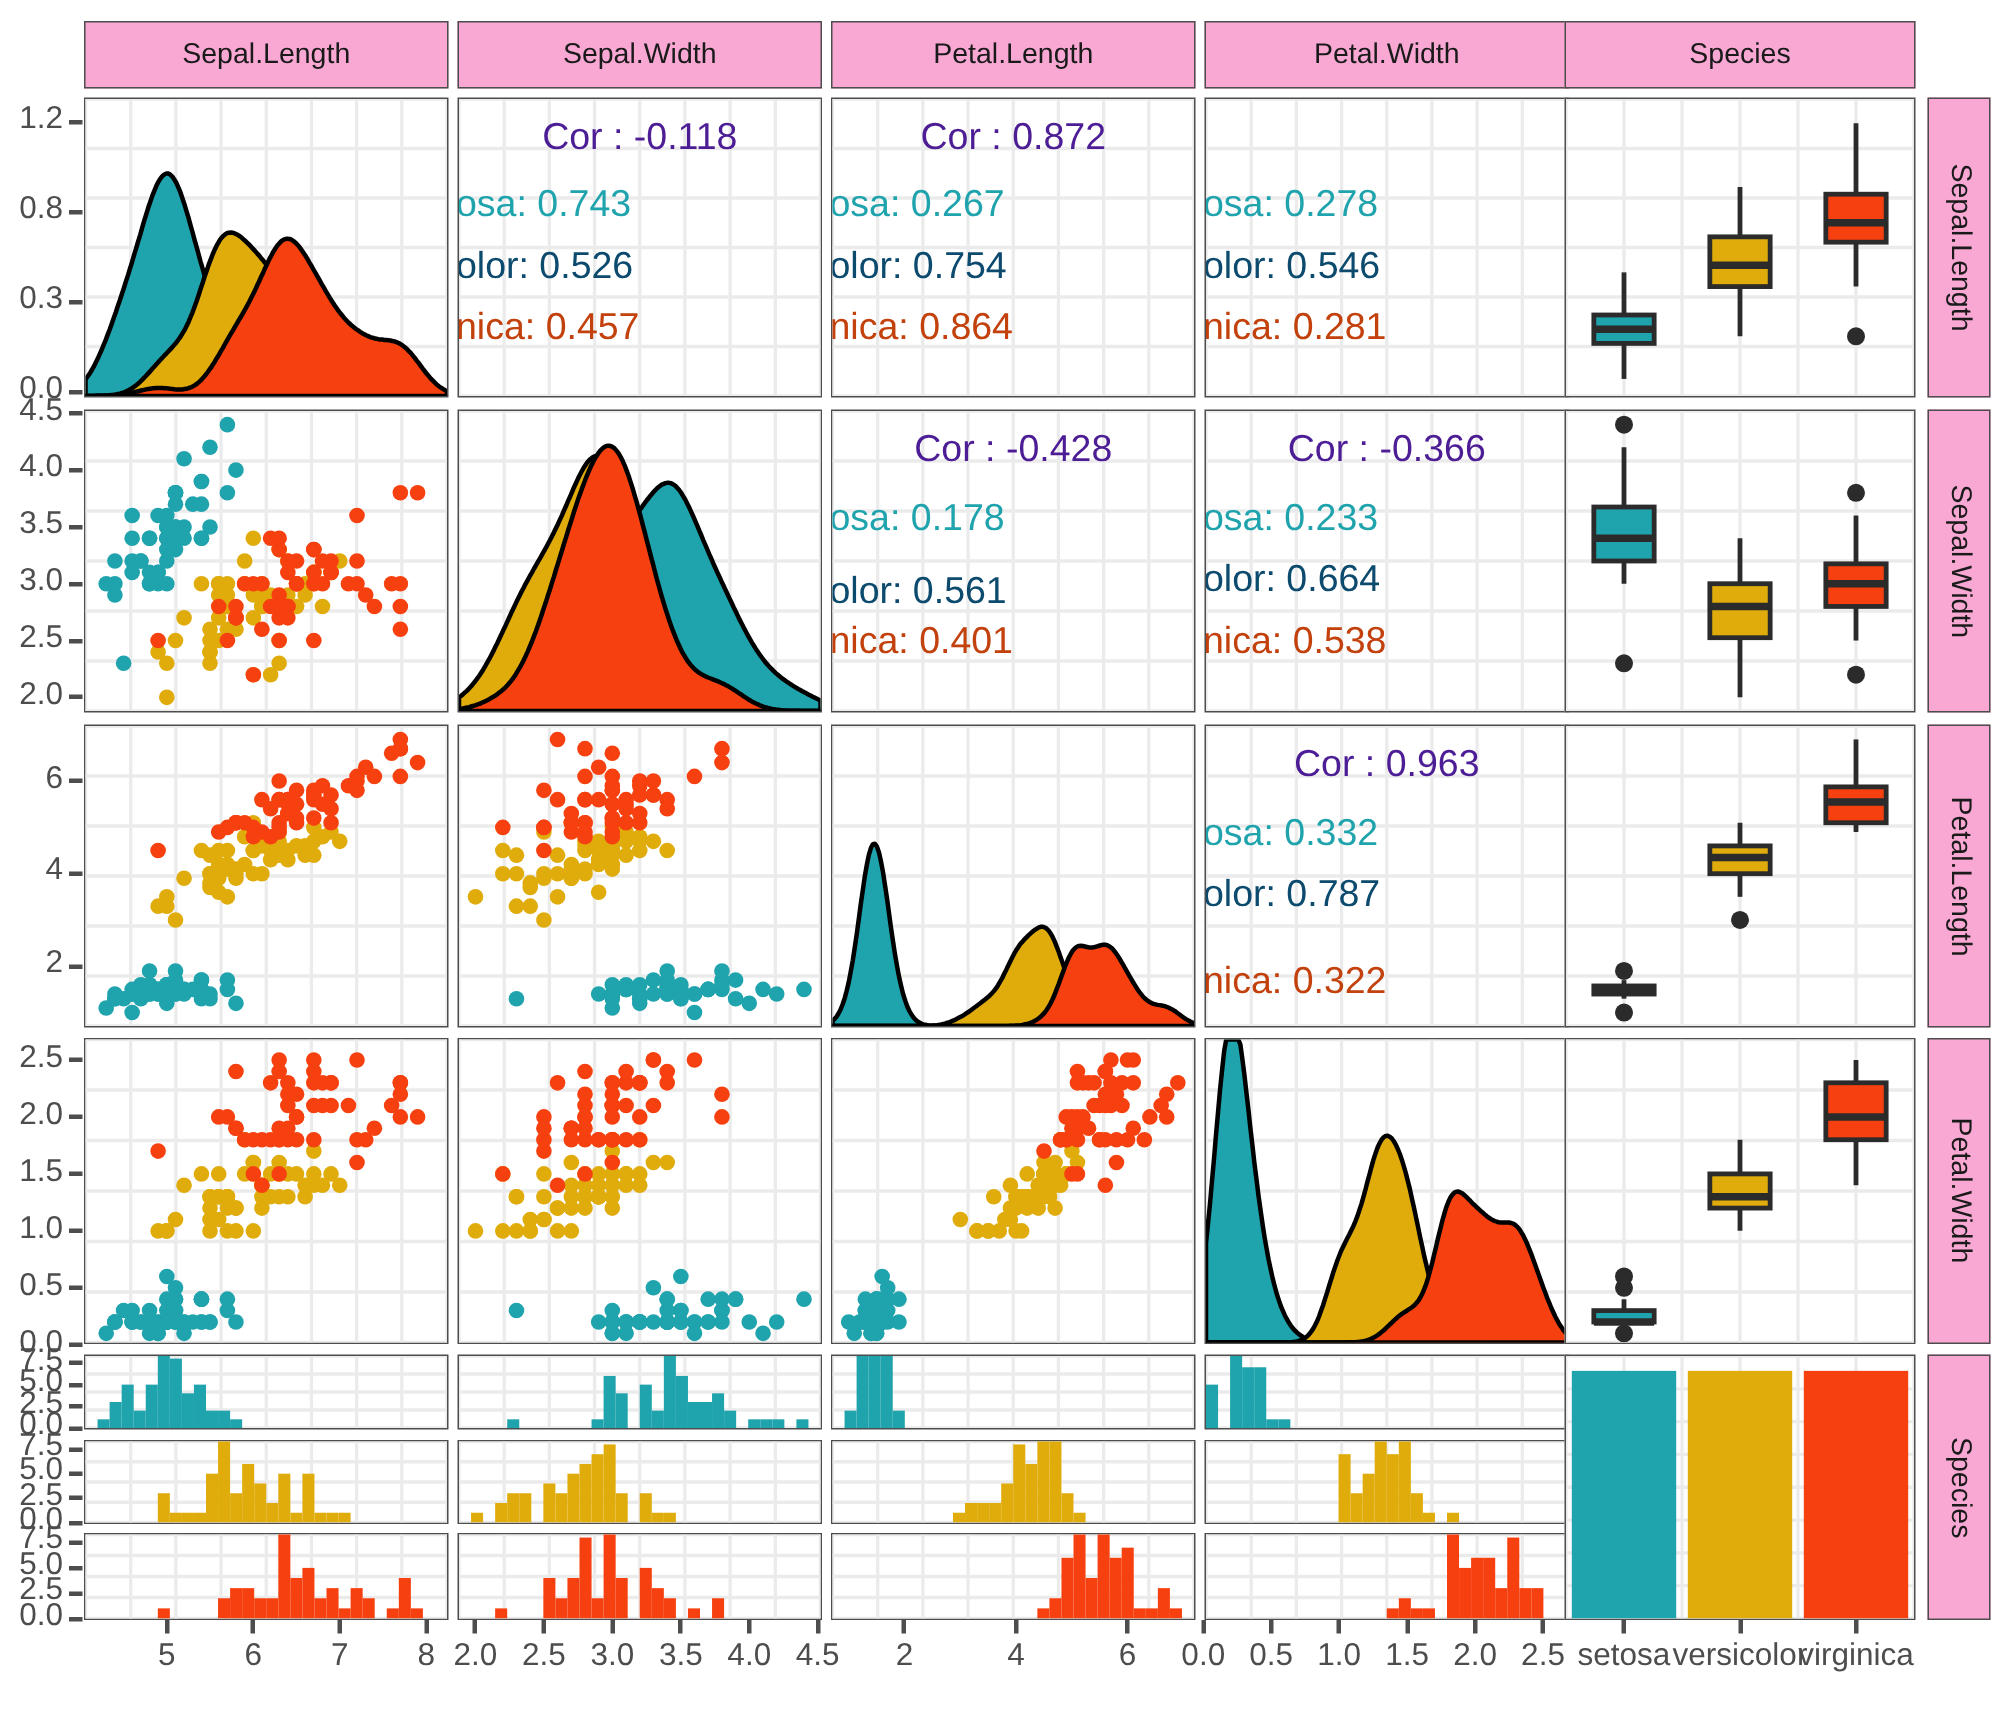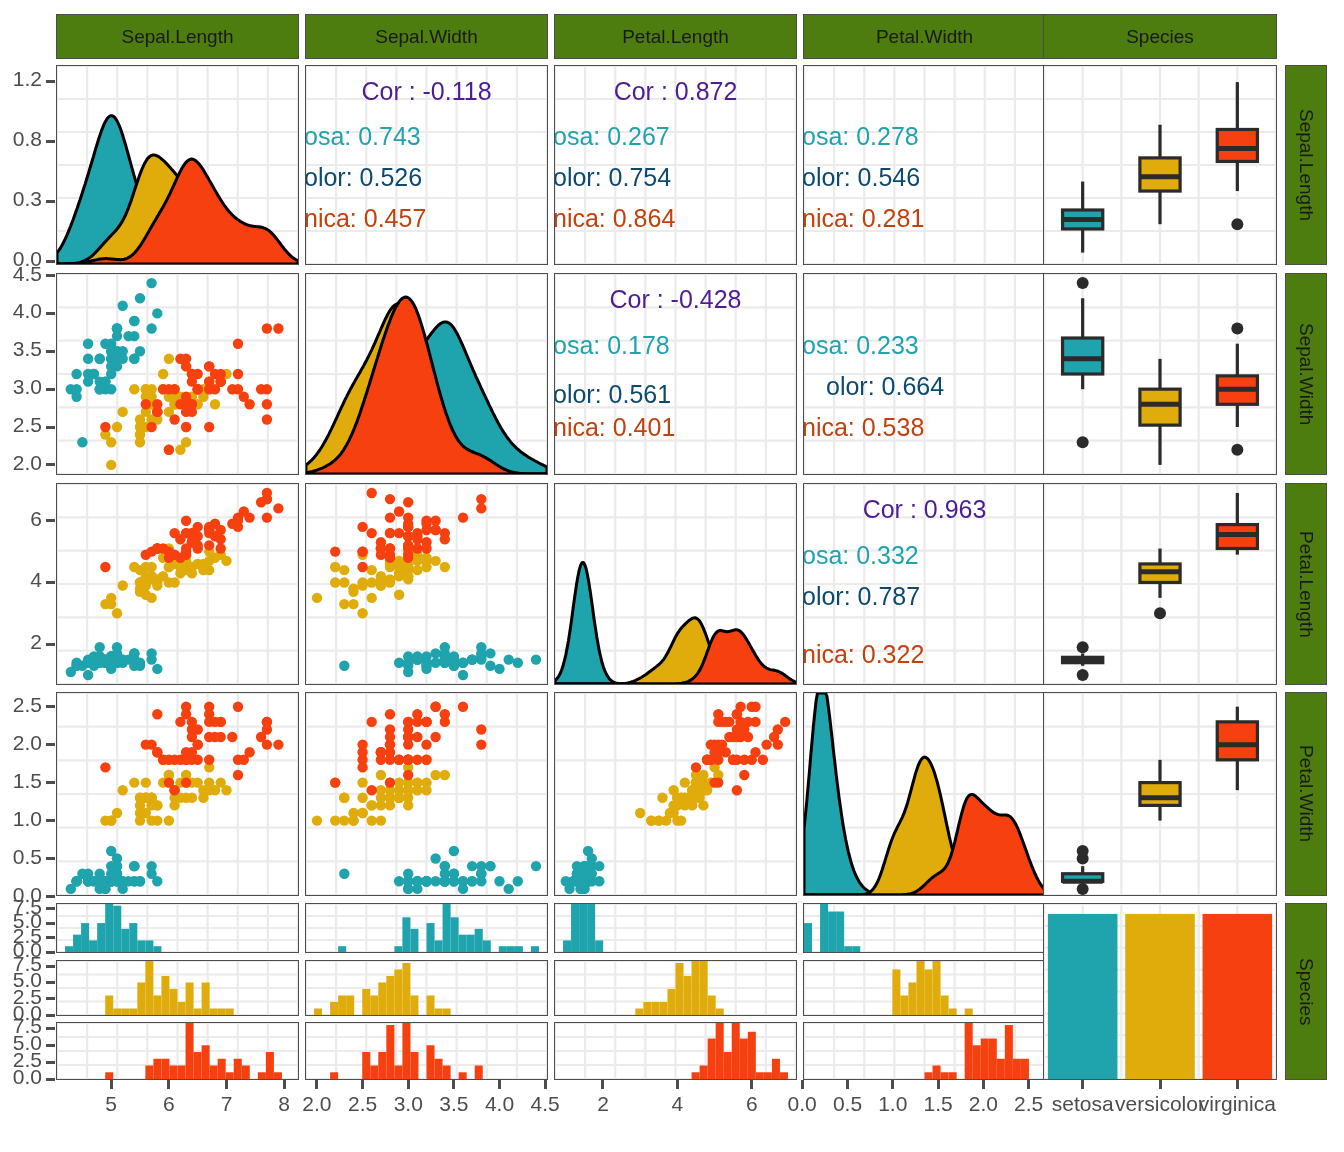--- a/index.html
+++ b/index.html
@@ -1,20 +1,20 @@
 <!DOCTYPE html>
 <html><head>
 <meta charset="utf-8">
 <style>
   html,body{margin:0;padding:0;background:#fff;}
   body{width:1344px;height:1152px;font-family:"Liberation Sans",sans-serif;overflow:hidden;}
   #root{position:relative;width:1344px;height:1152px;}
   .abs{position:absolute;}
   .strip{
-    background:#4d7c0f;border:1px solid #4d4d4d;box-sizing:border-box;
+    background:#f9a8d4;border:1px solid #4d4d4d;box-sizing:border-box;
     display:flex;align-items:center;justify-content:center;
     font-size:19px;color:#1a1a1a;
   }
   .strip-right{writing-mode:vertical-rl;text-orientation:mixed;}
   .panel{
     background:#ffffff;border:1px solid #4d4d4d;box-sizing:border-box;
     overflow:visible;
   }
   .panel svg{display:block;}
   .ytick,.xtick{
@@ -1278,22 +1278,23 @@
         <line x1="0" y1="0" x2="241" y2="0" stroke="#ebebeb" stroke-width="2.2"></line>
         <line x1="0" y1="33.333333333333336" x2="241" y2="33.333333333333336" stroke="#ebebeb" stroke-width="2.2"></line>
         <line x1="0" y1="66.66666666666667" x2="241" y2="66.66666666666667" stroke="#ebebeb" stroke-width="2.2"></line>
         <line x1="0" y1="100" x2="241" y2="100" stroke="#ebebeb" stroke-width="2.2"></line>
         <line x1="0" y1="133.33333333333334" x2="241" y2="133.33333333333334" stroke="#ebebeb" stroke-width="2.2"></line>
         <line x1="0" y1="166.66666666666666" x2="241" y2="166.66666666666666" stroke="#ebebeb" stroke-width="2.2"></line>
         <line x1="0" y1="200" x2="241" y2="200" stroke="#ebebeb" stroke-width="2.2"></line>
       </svg>
     </div>
     <div class="clipbox" style="left: 804px; top: 274px; width: 241px; height: 200px;">
+      <div class="cortitle" style="left: 0px; top: 11.11px; width: 241px;">Cor : -0.366</div>
       <div class="corline c-setosa" style="left: -2px; top: 56.56px;">osa: 0.233</div>
-      <div class="corline c-versicolor" style="left: -2px; top: 97.97px; margin-left: 24px;">olor: 0.664</div>
+      <div class="corline c-versicolor" style="left: -2px; top: 97.97px;">olor: 0.664</div>
       <div class="corline c-virginica" style="left: -2px; top: 139.38px;">nica: 0.538</div>
     </div>
     <div class="abs panel" style="left: 803px; top: 483px; width: 243px; height: 202px;">
       <svg width="241" height="200" viewBox="0 0 241 200">
         <line x1="0" y1="0" x2="0" y2="200" stroke="#ebebeb" stroke-width="2.2"></line>
         <line x1="30.125" y1="0" x2="30.125" y2="200" stroke="#ebebeb" stroke-width="2.2"></line>
         <line x1="60.25" y1="0" x2="60.25" y2="200" stroke="#ebebeb" stroke-width="2.2"></line>
         <line x1="90.375" y1="0" x2="90.375" y2="200" stroke="#ebebeb" stroke-width="2.2"></line>
         <line x1="120.5" y1="0" x2="120.5" y2="200" stroke="#ebebeb" stroke-width="2.2"></line>
         <line x1="150.625" y1="0" x2="150.625" y2="200" stroke="#ebebeb" stroke-width="2.2"></line>

